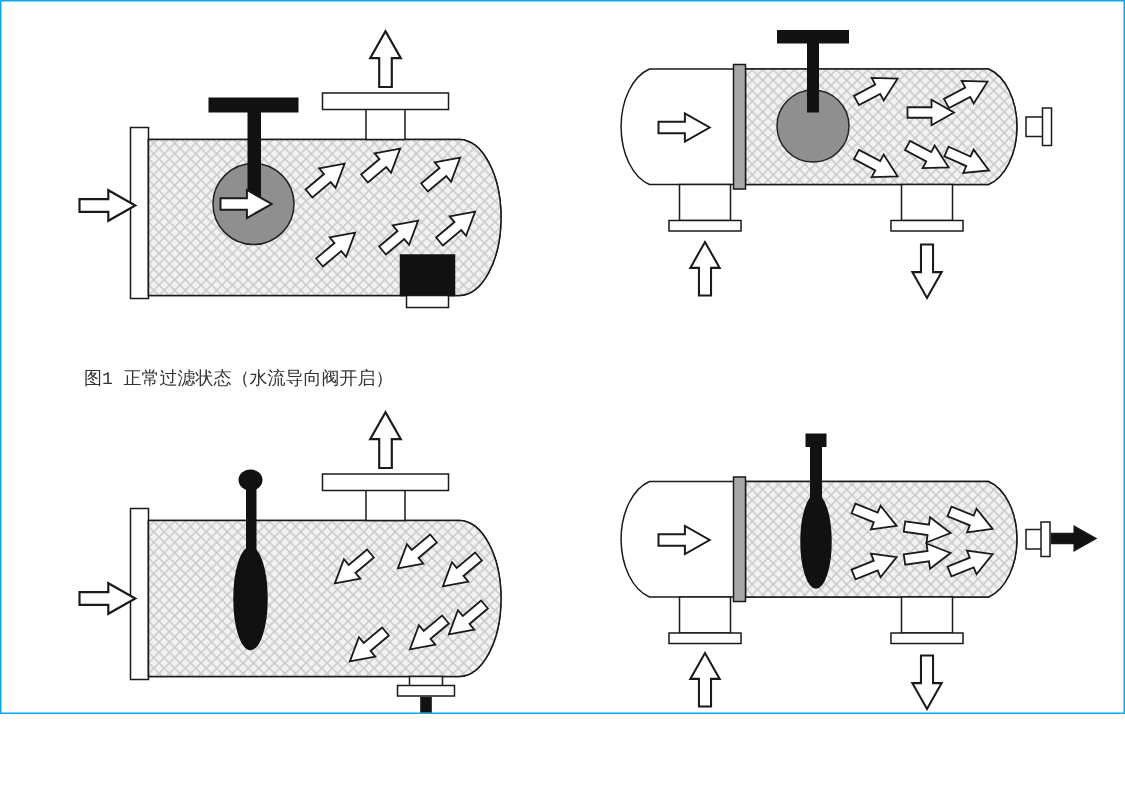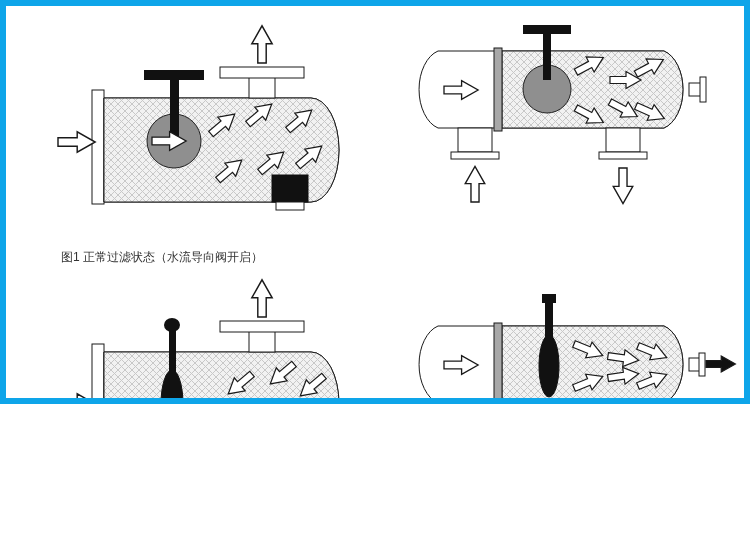--- a/index.html
+++ b/index.html
@@ -1,19 +1,19 @@
 <!DOCTYPE html>
 <html><head>
 <meta charset="utf-8">
 <style>
   html,body{margin:0;padding:0;background:#fff;}
   .stage{
-    position:relative;width:750px;height:404px;background:#ffffff;
-    border:6px solid #0ea5e9;box-sizing:border-box;overflow:hidden;
-    font-family:Liberation Sans, sans-serif;
+    position:relative;width:750px;height:476px;background:#ffffff;
+    border:1px solid #0ea5e9;box-sizing:border-box;overflow:hidden;
+    font-family:Liberation Mono, monospace;
   }
   .stage svg{position:absolute;left:0;top:0;}
   .caption{
     position:absolute;left:55px;font-size:12px;color:#333333;
     white-space:nowrap;
   }
   .caption-1{top:243px;}
   .caption-2{top:511px;}
 </style>
 </head>

